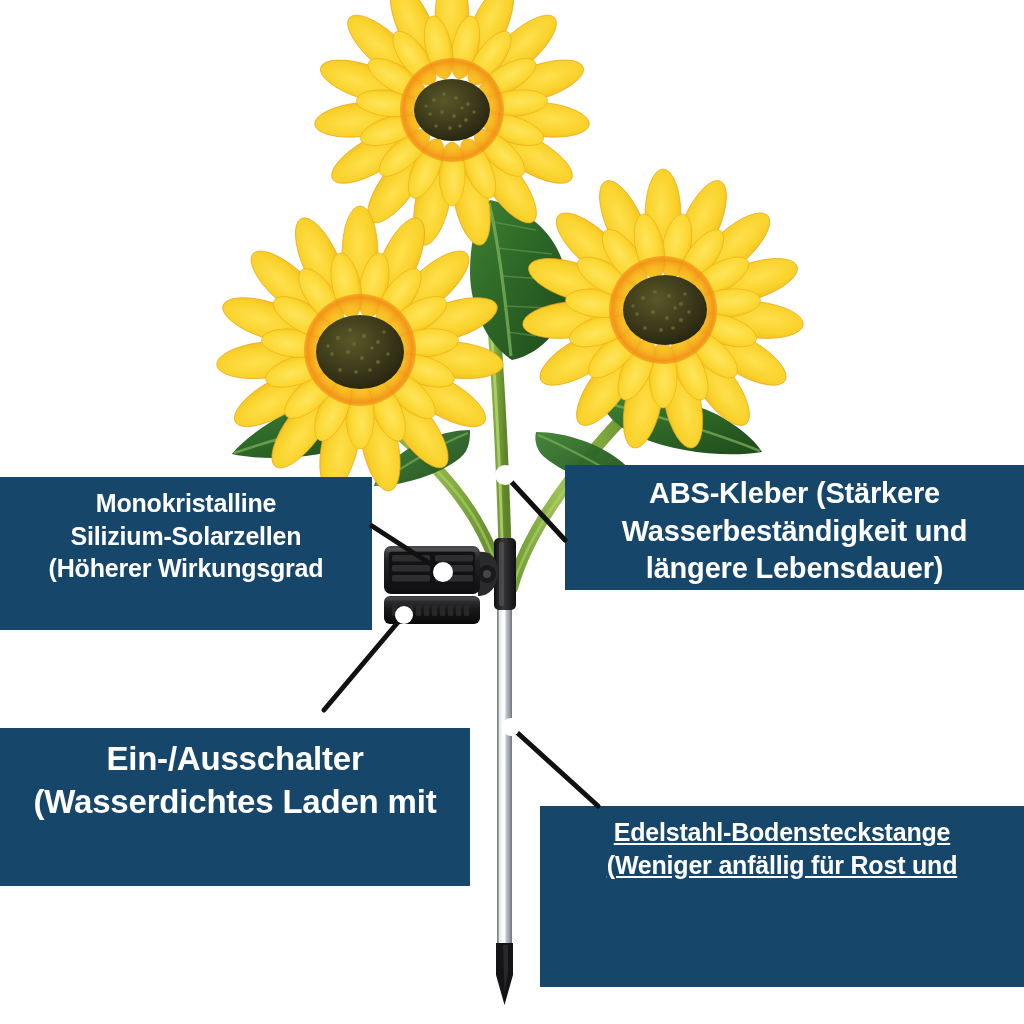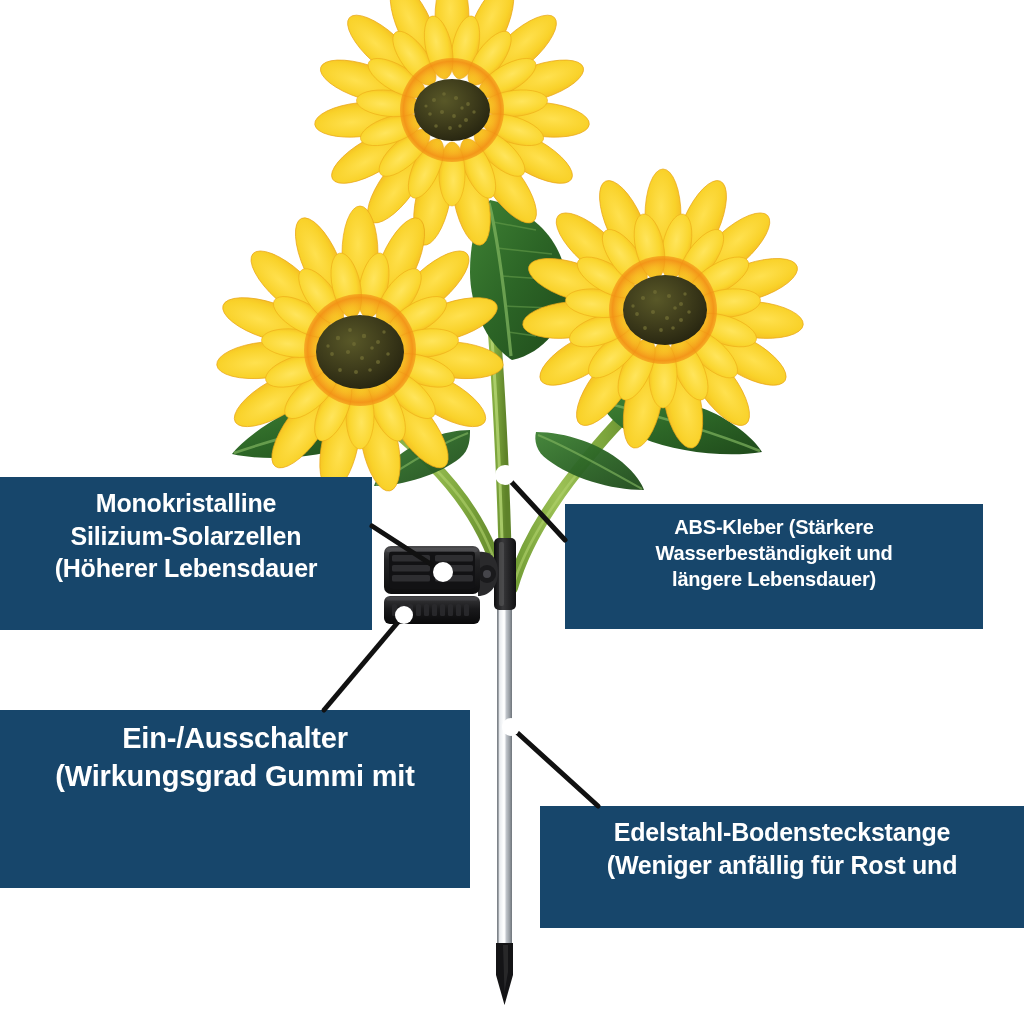--- a/index.html
+++ b/index.html
@@ -22,23 +22,23 @@
     font-weight:bold;
     text-align:center;
     display:flex;align-items:flex-start;justify-content:center;
     line-height:1.30;
     letter-spacing:-0.2px;
     box-sizing:border-box;
     padding:10px 14px;
     z-index:40;
   }
   #cal-solar   {left:0px;   top:477px; width:372px; height:153px; font-size:25px;}
-  #cal-abs     {left:565px; top:504px; width:418px; height:125px; font-size:20px;}
-  #cal-switch  {left:0px;   top:710px; width:470px; height:178px; font-size:29px;}
-  #cal-stake   {left:540px; top:806px; width:484px; height:122px; font-size:25px;}
+  #cal-abs     {left:565px; top:465px; width:459px; height:125px; font-size:29px;}
+  #cal-switch  {left:0px;   top:728px; width:470px; height:158px; font-size:33px;}
+  #cal-stake   {left:540px; top:806px; width:484px; height:181px; font-size:25px;text-decoration:underline;}
 
   .callout span{display:block;width:100%;}
 </style>
 </head>
 <body>
 
 <div id="stage">
 
   <svg class="art" viewBox="0 0 1024 1024" aria-hidden="true">
     <defs>
@@ -382,36 +382,36 @@
       <circle cx="505" cy="475" r="10"></circle>
       <circle cx="404" cy="615" r="9"></circle>
       <circle cx="511" cy="727" r="9"></circle>
     </g>
   </svg>
 
   <div class="callout" id="cal-solar">
     <div>
       <span>Monokristalline</span>
       <span>Silizium-Solarzellen</span>
-      <span>(Höherer Lebensdauer</span>
+      <span>(Höherer Wirkungsgrad</span>
     </div>
   </div>
 
   <div class="callout" id="cal-abs">
     <div>
       <span>ABS-Kleber (Stärkere</span>
       <span>Wasserbeständigkeit und</span>
       <span>längere Lebensdauer)</span>
     </div>
   </div>
 
   <div class="callout" id="cal-switch">
     <div>
       <span>Ein-/Ausschalter</span>
-      <span>(Wirkungsgrad Gummi mit</span>
+      <span>(Wasserdichtes Laden mit</span>
     </div>
   </div>
 
   <div class="callout" id="cal-stake">
     <div>
       <span>Edelstahl-Bodensteckstange</span>
       <span>(Weniger anfällig für Rost und</span>
     </div>
   </div>
 

